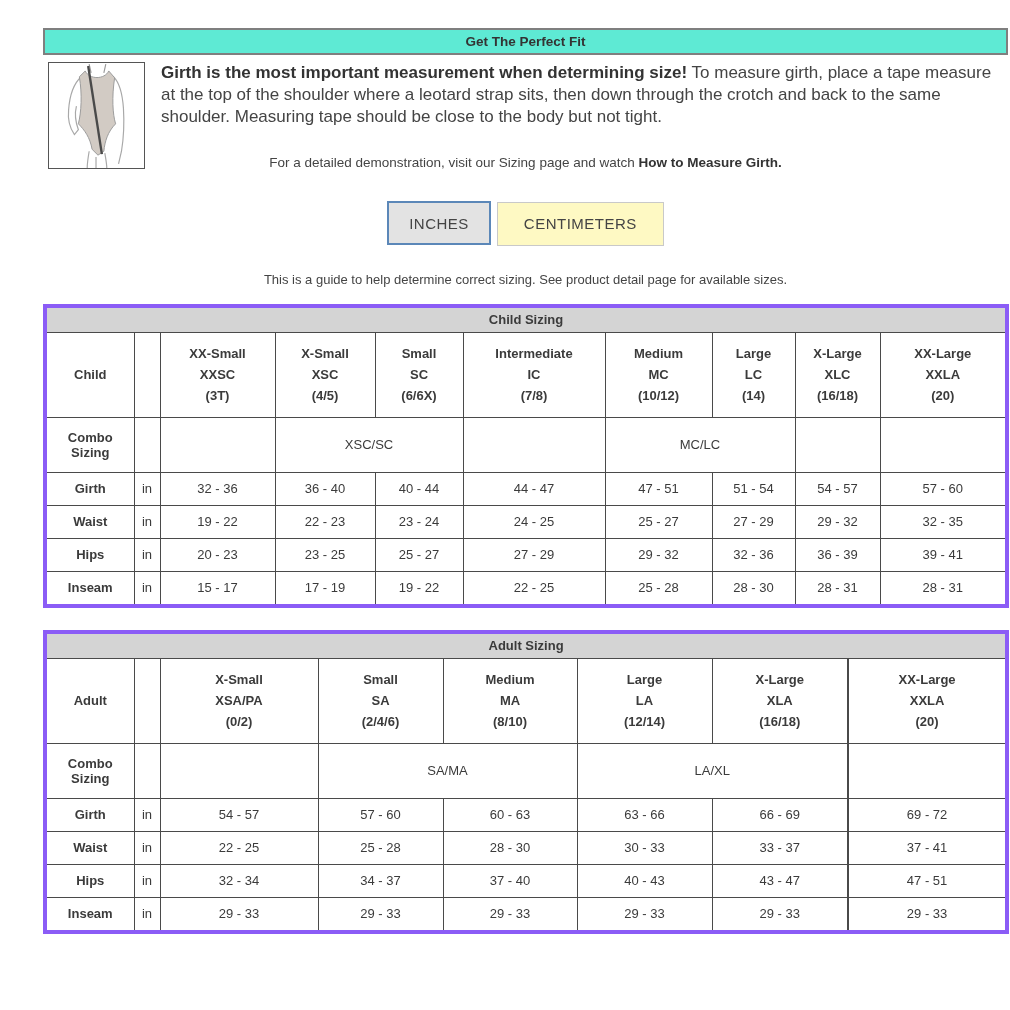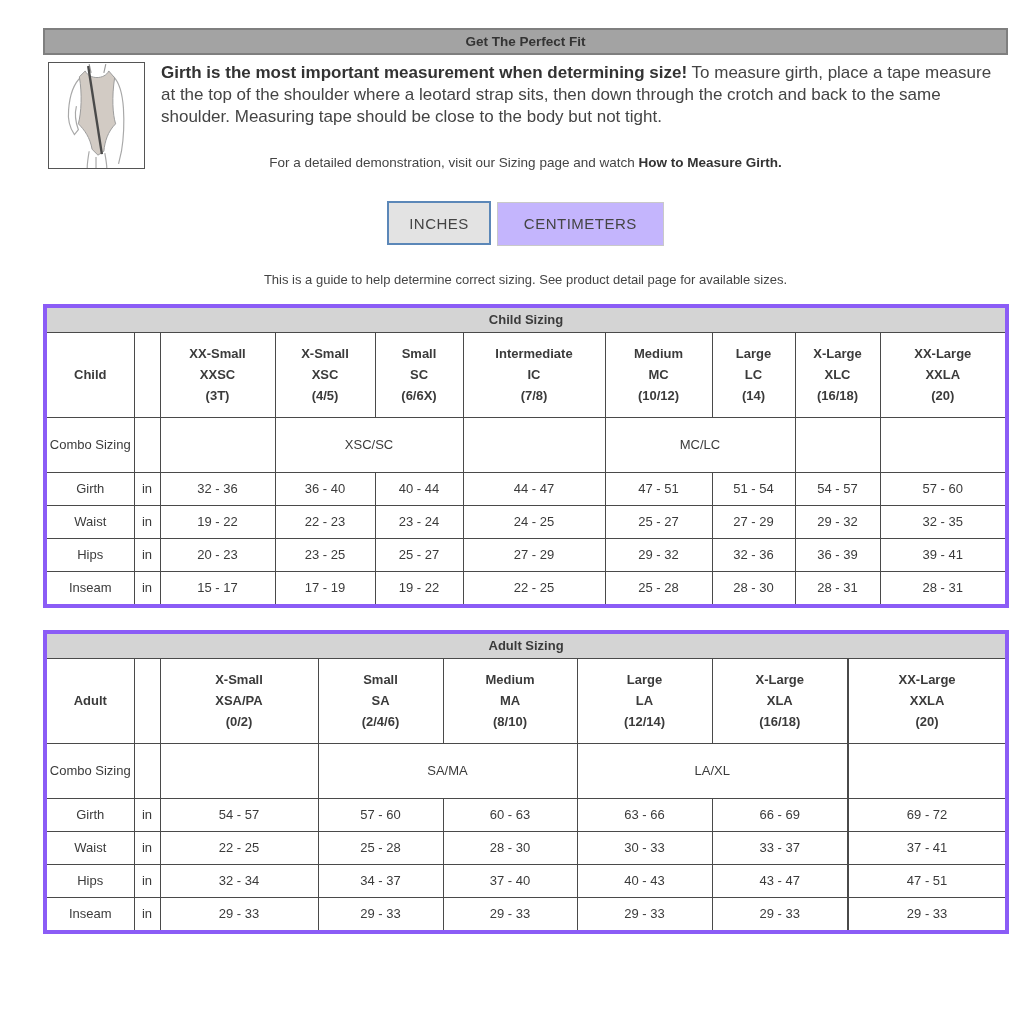--- a/index.html
+++ b/index.html
@@ -1,20 +1,20 @@
 <!DOCTYPE html>
 <html><head>
 <meta charset="utf-8">
 <style>
   html,body { margin:0; padding:0; background:#ffffff; }
   body { width:1010px; font-family:"Liberation Sans", sans-serif; color:#3f3f3f; }
   .container { margin:28px 0 0 43px; width:965px; }
 
   .title-bar {
-    background:#a3a3a3; border:2px solid #7f7f7f; box-sizing:border-box;
+    background:#5eead4; border:2px solid #7f7f7f; box-sizing:border-box;
     height:27px; line-height:23px; text-align:center;
     font-weight:bold; font-size:13.5px; color:#333;
   }
 
   .intro { position:relative; margin-top:7px; }
   .figure-box {
     position:absolute; left:5px; top:0; width:97px; height:107px;
     border:1px solid #555; box-sizing:border-box; background:#fff;
   }
   .figure-box svg { width:100%; height:100%; display:block; }
@@ -25,38 +25,38 @@
   .intro-para b, .demo-line b { color:#333; }
   .demo-line { text-align:center; font-size:13.5px; margin:27px 0 0 0; color:#444; }
 
   .unit-buttons { text-align:center; margin-top:31px; }
   .unit-btn {
     font-family:"Liberation Sans", sans-serif; font-size:15px; color:#444;
     letter-spacing:0.5px; cursor:pointer; display:inline-block;
     padding:12px 20px; box-sizing:border-box; height:44px;
   }
   .unit-btn.selected { background:#e3e3e3; border:2px solid #5b87b8; }
-  .unit-btn.unselected { background:#c4b5fd; border:1px solid #c9c9c9; margin-left:6px; padding:3px 26px; }
+  .unit-btn.unselected { background:#fef9c3; border:1px solid #c9c9c9; margin-left:6px; padding:3px 26px; }
 
   .note { text-align:center; font-size:13px; margin:26px 0 4px 0; color:#444; }
 
   table.sizing-table {
     border-collapse:collapse; table-layout:fixed; width:965px;
     border:4px solid #8b5cf6; margin-top:17px;
   }
   table.adult { margin-top:22px; }
   .sizing-table td {
     border:1px solid #4a4a4a; text-align:center; vertical-align:middle;
     font-size:13px; padding:0 2px; overflow:hidden; color:#3b3b3b;
   }
   .tbl-title td { background:#d4d4d4; font-weight:bold; height:24px; font-size:13px; }
   .head-row td { height:84px; font-weight:bold; line-height:21px; }
   .combo-row td { height:54px; font-size:13px; }
   .data-row td { height:32px; }
-  .lbl { font-weight:normal; }
+  .lbl { font-weight:bold; }
   .unit { color:#5a5a5a; }
   .thick-left { border-left-width:2px !important; }
 </style>
 </head>
 <body>
 
 <div class="container">
 
   <div class="title-bar">
     <span>Get The Perfect Fit</span>

